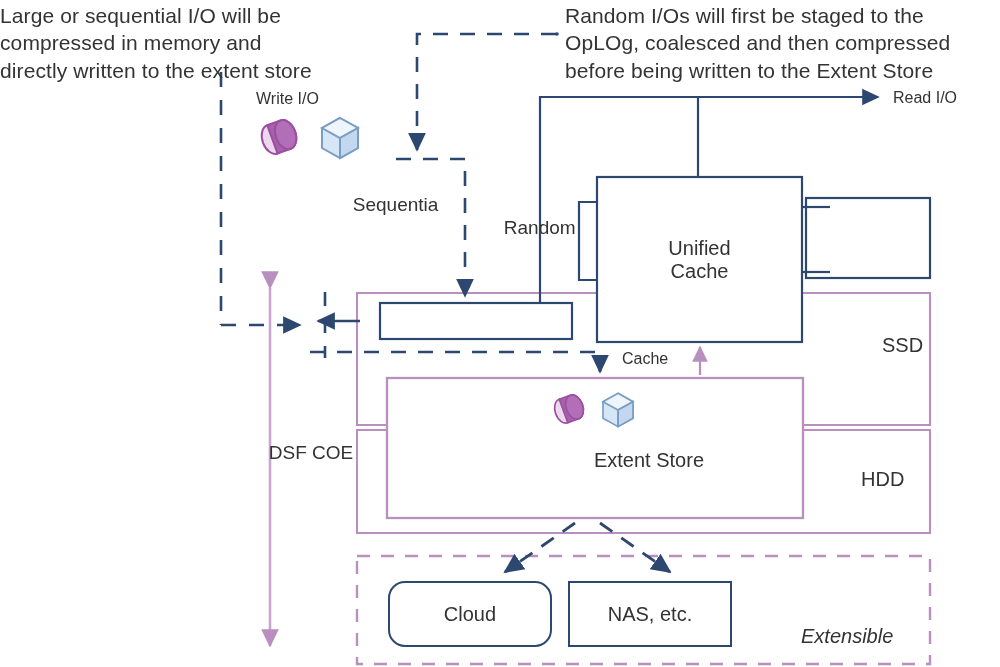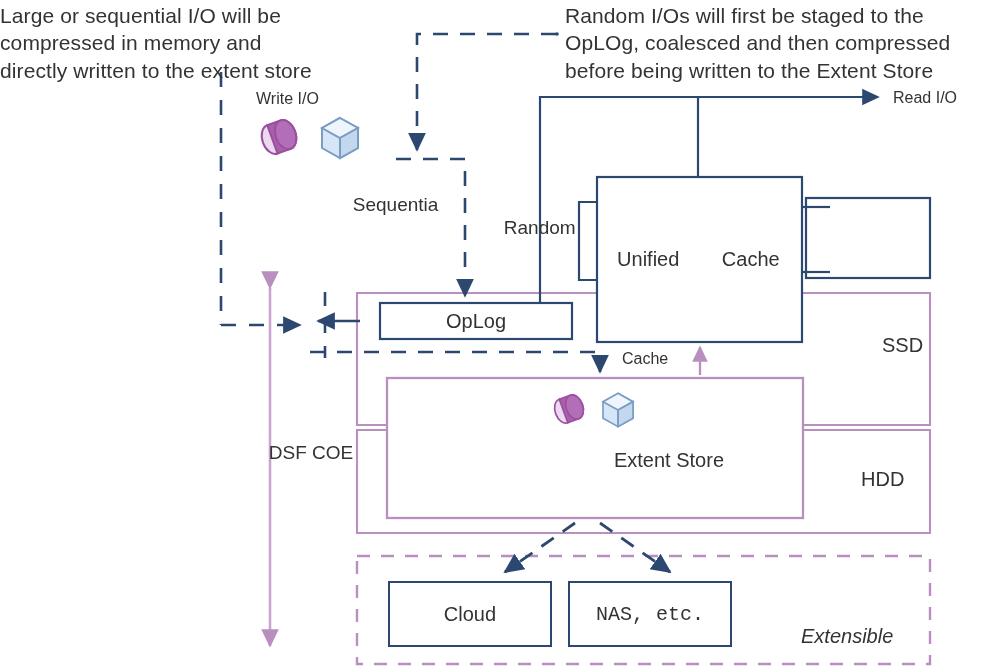--- a/index.html
+++ b/index.html
@@ -203,25 +203,22 @@
   </div>
 
   <div class="txt" style="left:486px; top:195px;">
     <span class="vlabel">Random</span>
   </div>
 
   <div class="txt" style="left:251px; top:420px;">
     <span class="vlabel">DSF COE</span>
   </div>
 
-  <div class="boxwrap" style="left:380px; top:303px; width:192px; height:36px; background:transparent;">
-    <span class="boxlabel">OpLog</span>
-  </div>
-
-  <div class="boxwrap" style="left:597px; top:177px; width:205px; height:165px; background:transparent; flex-direction:row;">
+
+  <div class="boxwrap" style="left:597px; top:177px; width:205px; height:165px; background:transparent; flex-direction:column;">
     <span class="boxlabel">Unified</span>
     <span class="boxlabel">Cache</span>
   </div>
 
 
   <div class="txt tierlabel" style="left:866px; top:332px;margin-left:16px;"><span>SSD</span></div>
 
   <div class="txt tierlabel" style="left:861px; top:466px;"><span>HDD</span></div>
 
   <div class="txt tierlabel" style="left:801px; top:623px;font-style:italic;"><span>Extensible</span></div>
@@ -240,23 +237,23 @@
 
   <div class="icon3d" style="left:598px; top:390px; width:40px; height:40px;">
     <svg viewBox="0 0 48 48" width="40" height="40">
       <path d="M24,4 L42,14 L42,34 L24,44 L6,34 L6,14 z" fill="#d7e6f6" stroke="#7a9dc4" stroke-width="2"></path>
       <path d="M24,4 L42,14 L24,24 L6,14 z" fill="#eef5fc" stroke="#7a9dc4" stroke-width="2"></path>
       <path d="M24,24 L42,14 L42,34 L24,44 z" fill="#c3d8ef" stroke="#7a9dc4" stroke-width="2"></path>
       <path d="M24,24 L24,44" fill="none" stroke="#7a9dc4" stroke-width="2"></path>
     </svg>
   </div>
 
-  <div class="txt boxlabel" style="left:388px; top:447px; width:474px;padding-left:44px;"><span>Extent Store</span></div>
-
-  <div class="boxwrap navybox" style="left:388px; top:581px; width:164px; height:66px;">
+  <div class="txt boxlabel" style="left:368px; top:447px; width:474px;padding-left:44px;"><span>Extent Store</span></div>
+
+  <div class="boxwrap navybox" style="left:388px; top:581px; width:164px; height:66px;border-radius:17px;">
     <span class="boxlabel">Cloud</span>
   </div>
 
-  <div class="boxwrap navybox" style="left:568px; top:581px; width:164px; height:66px;font-family:Liberation Mono, monospace;">
+  <div class="boxwrap navybox" style="left:568px; top:581px; width:164px; height:66px;">
     <span class="boxlabel">NAS, etc.</span>
   </div>
 
 </div>
 
 </body></html>

